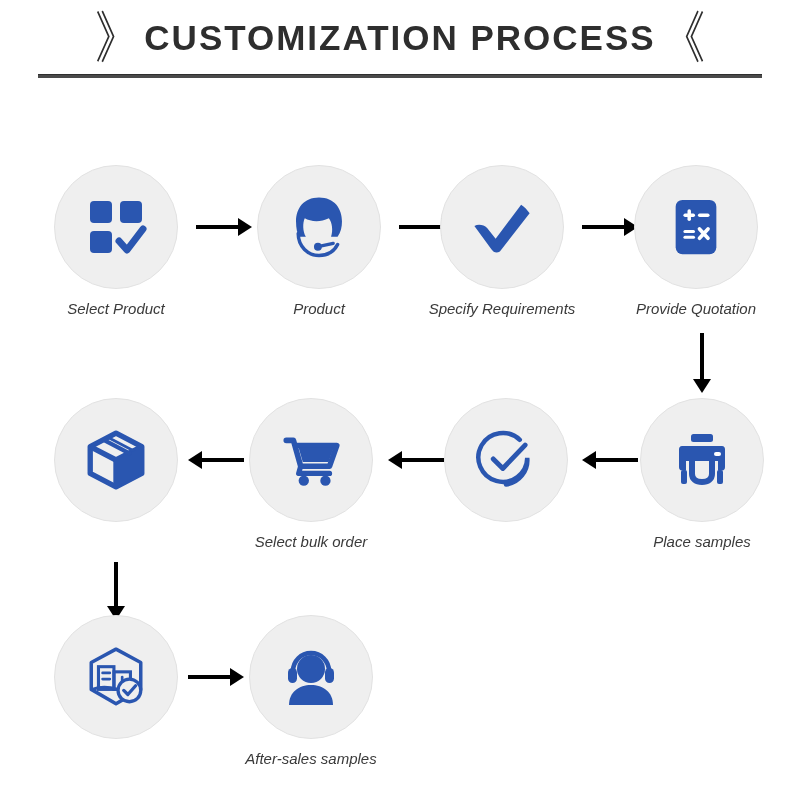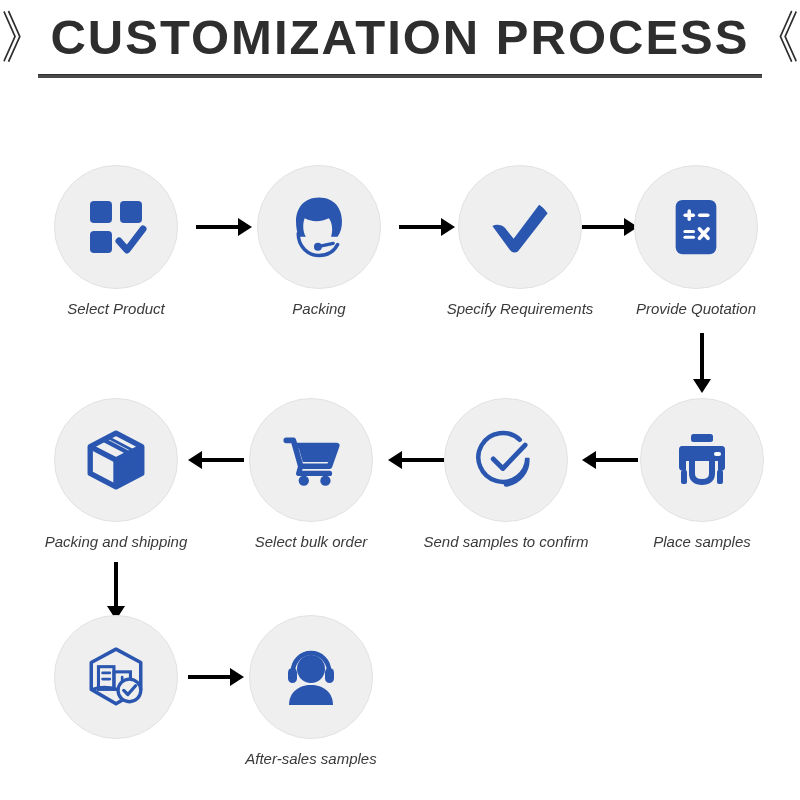--- a/index.html
+++ b/index.html
@@ -30,21 +30,21 @@
     top: 8px;
     width: 800px;
     height: 58px;
     display: flex;
     align-items: center;
     justify-content: center;
     gap: 4px;
   }
   .title-text {
     font-family: "Liberation Sans", sans-serif;
-    font-size: 49px;
+    font-size: 35px;
     font-weight: bold;
     letter-spacing: 2.0px;
     color: #2e2e2e;
     white-space: nowrap;
     line-height: 1;
   }
   .chev {
     color: #2e2e2e;
     font-size: 46px;
     line-height: 1;
@@ -171,29 +171,29 @@
       <svg width="70" height="70" viewBox="0 0 64 64">
         <path d="M32 5 C18 5 11 15 11 27 C11 33 12 38 14 41 L20 41
                  C17 36 17 28 19 24 C24 27 33 28 41 24 C44 28 45 35 43 41 L49 41
                  C52 37 53 32 53 27 C53 15 46 5 32 5 Z" fill="#2a56b0"></path>
         <path d="M13 38 C13 50 22 58 32 58 C40 58 46 54 49 48" stroke="#2a56b0" stroke-width="3.2" fill="none" stroke-linecap="round"></path>
         <circle cx="31" cy="50" r="3.6" fill="#2a56b0"></circle>
         <path d="M31 50 L45 47" stroke="#2a56b0" stroke-width="3" stroke-linecap="round"></path>
       </svg>
     </span>
   </div>
-  <div class="step-label">Packing</div>
+  <div class="step-label">Product</div>
 </div>
 
 <div class="arrow-h right" style="left:399px; top:217px; width:56px;">
   <div class="shaft"></div>
     <div class="head"></div>
 </div>
 
-<div class="step" style="left:436px; top:165px;margin-left:18px;">
+<div class="step" style="left:436px; top:165px;">
   <div class="circle">
     <span>
       <svg width="68" height="68" viewBox="0 0 64 64">
         <path d="M6 31 C10 29 15 30 18 33 L26 43 L50 11 C53 13 56 16 58 19
                  L30 55 C27 57 24 56 22 53 Z" fill="#2a56b0"></path>
       </svg>
     </span>
   </div>
   <div class="step-label">Specify Requirements</div>
 </div>
@@ -250,21 +250,20 @@
 
 <div class="step" style="left:440px; top:398px;">
   <div class="circle">
     <span>
       <svg width="68" height="68" viewBox="0 0 64 64">
         <path d="M45 13 A23 23 0 1 0 52 30 A23 23 0 0 1 32 55" stroke="#2a56b0" stroke-width="4.2" fill="none" stroke-linecap="round"></path>
         <path d="M20 31 L29 40 L50 18" stroke="#2a56b0" stroke-width="4.6" fill="none" stroke-linecap="round" stroke-linejoin="round"></path>
       </svg>
     </span>
   </div>
-  <div class="step-label">Send samples to confirm</div>
 </div>
 
 <div class="arrow-h left" style="left:388px; top:450px; width:56px;">
   <div class="head"></div>
     <div class="shaft"></div>
 </div>
 
 <div class="step" style="left:245px; top:398px;">
   <div class="circle">
     <span>
@@ -291,21 +290,20 @@
       <svg width="66" height="66" viewBox="0 0 64 64">
         <path d="M32 6 L57 19 L57 45 L32 58 L7 45 L7 19 Z" fill="none" stroke="#2a56b0" stroke-width="5.2" stroke-linejoin="round"></path>
         <path d="M7 19 L32 32 L57 19" fill="none" stroke="#2a56b0" stroke-width="5.2" stroke-linejoin="round"></path>
         <path d="M32 32 L32 58" stroke="#2a56b0" stroke-width="5.2"></path>
         <path d="M32 32 L57 19 L57 45 L32 58 Z" fill="#2a56b0"></path>
         <path d="M20 12.5 L45 25.5" stroke="#2a56b0" stroke-width="4" stroke-linecap="round"></path>
         <path d="M24 10 L49 23" stroke="#2a56b0" stroke-width="2.6" stroke-linecap="round"></path>
       </svg>
     </span>
   </div>
-  <div class="step-label">Packing and shipping</div>
 </div>
 
 <div class="arrow-v" style="left:106px; top:562px; height:58px;">
   <div class="shaft"></div>
     <div class="head"></div>
 </div>
 
 <div class="step" style="left:50px; top:615px;">
   <div class="circle">
     <span>

